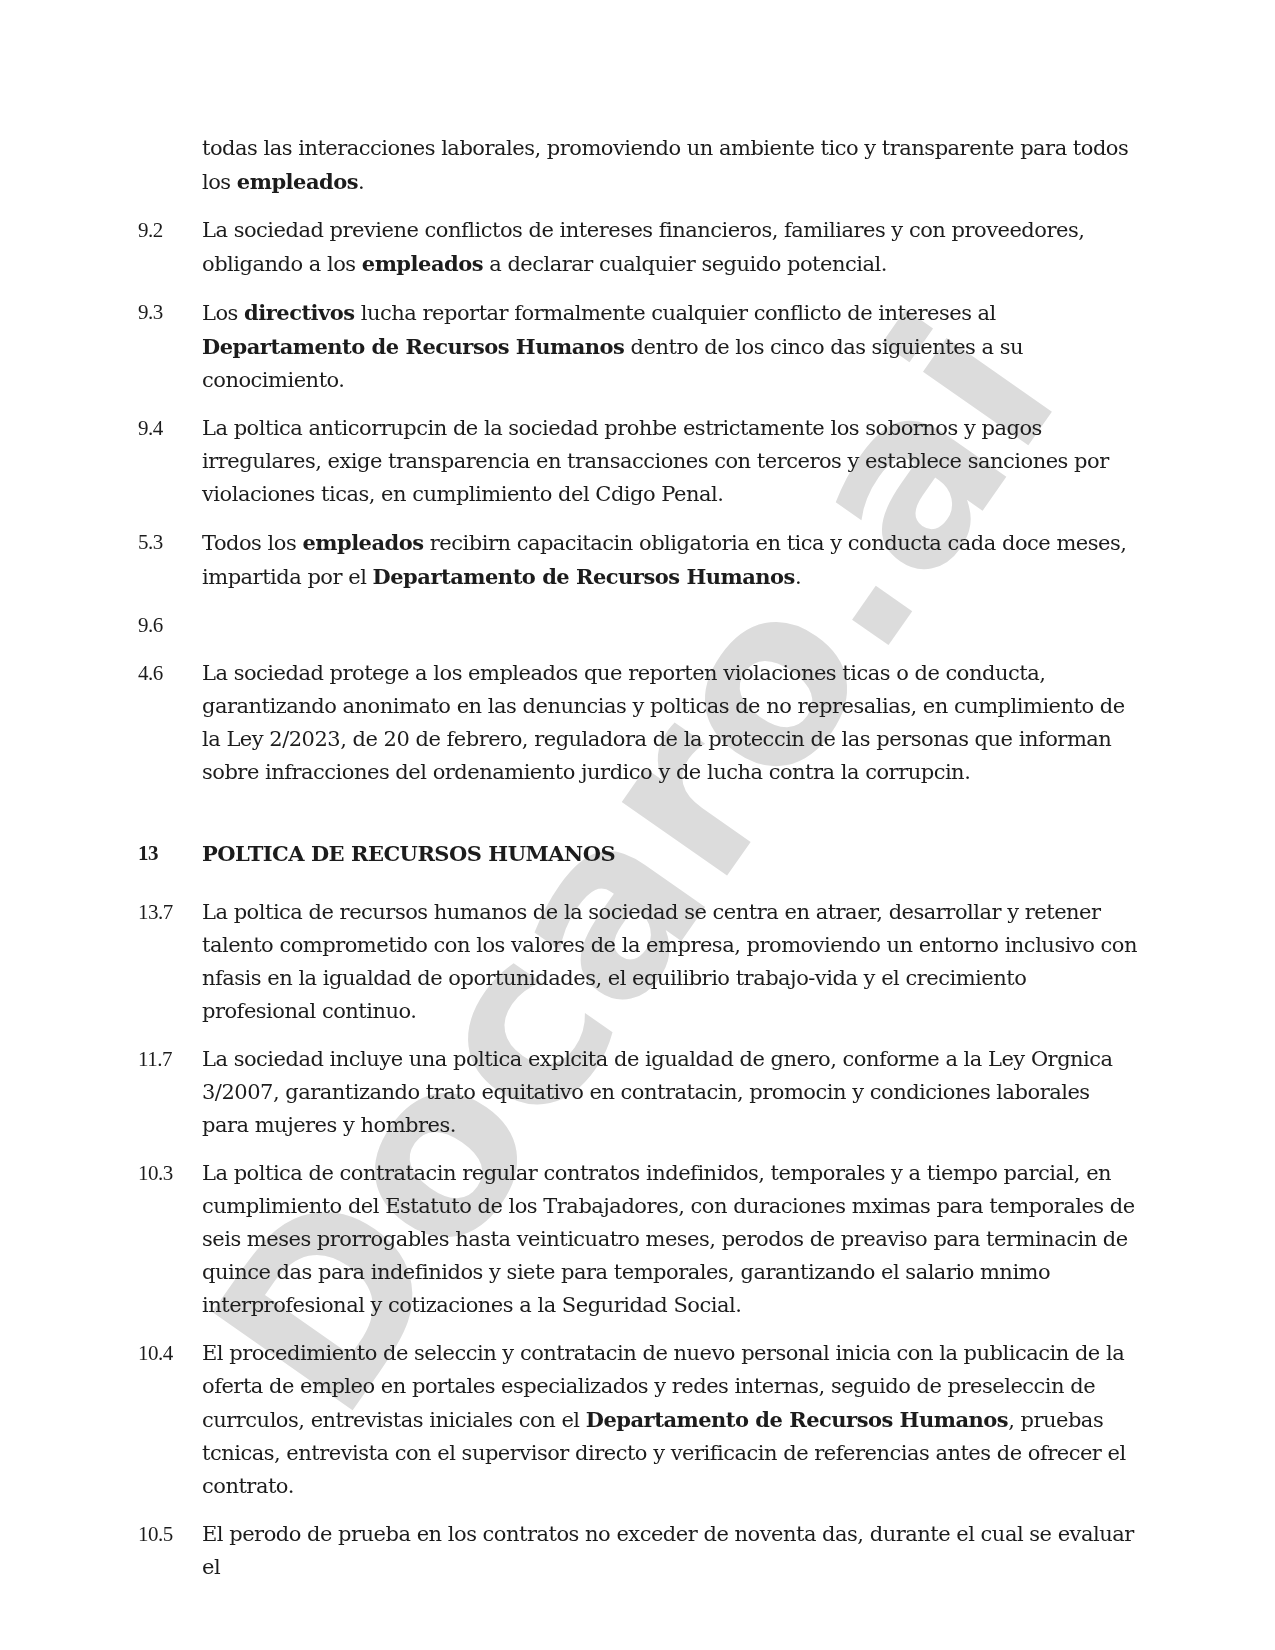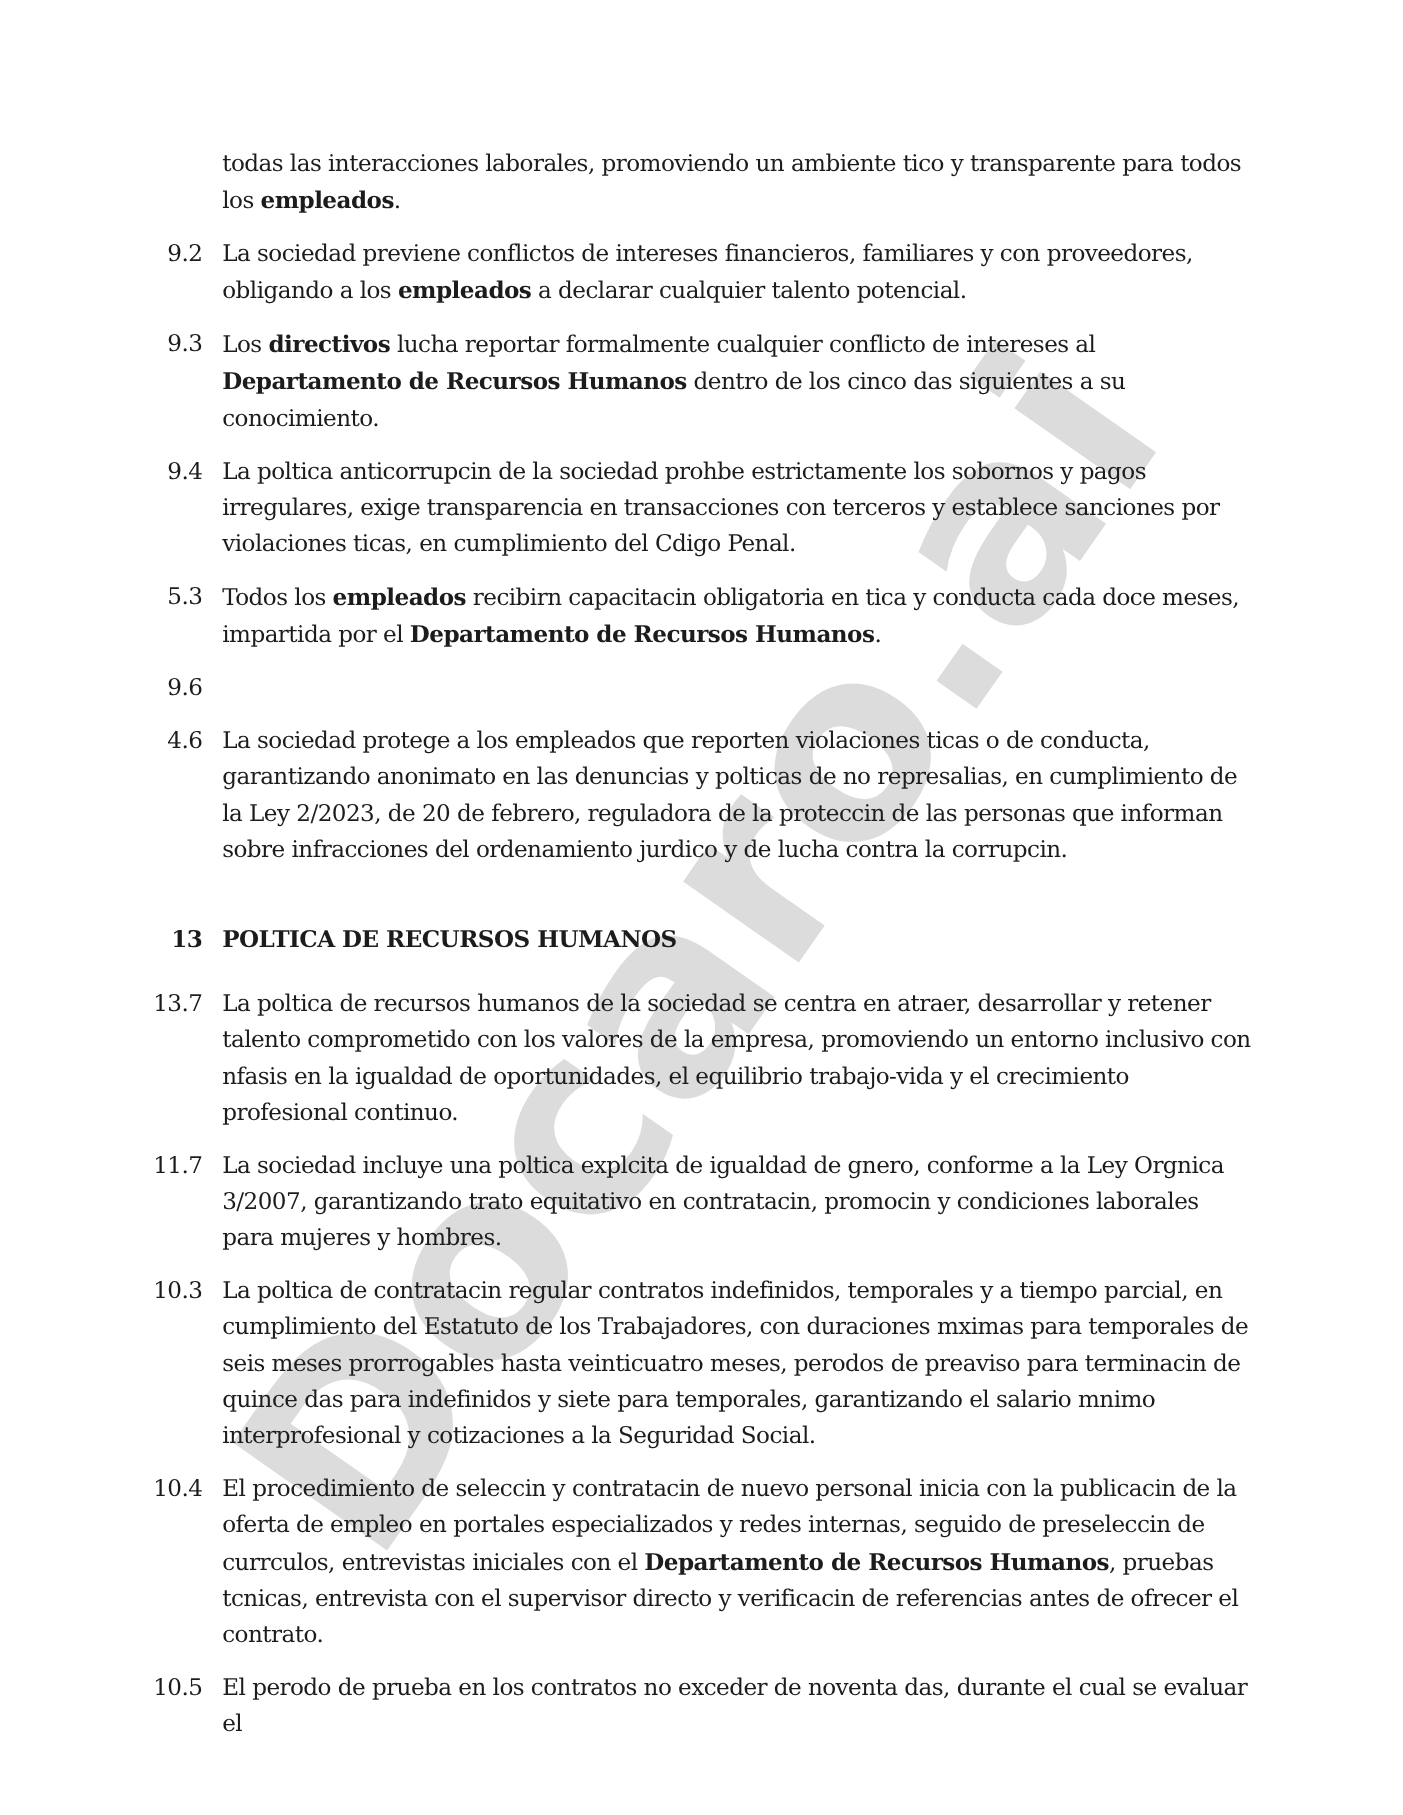--- a/index.html
+++ b/index.html
@@ -38,21 +38,21 @@
   .item {
     display: flex;
     padding-left: 138px;
     margin: 0 0 15px 0;
     font-size: 21px;
     line-height: 33px;
     letter-spacing: -0.5px;
   }
   .item .num {
     flex: 0 0 46px;
-    text-align: right;
+    font-family: Liberation Serif, serif;
   }
   .item .body {
     margin-left: 18px;
     width: 935px;
   }
   .item.heading {
     margin-top: 48px;
     margin-bottom: 26px;
     font-weight: bold;
   }
@@ -64,21 +64,21 @@
 <div class="page">
   <div class="watermark" style="color: rgb(220, 220, 220); font-size: 235px; left: 635px; top: 865px; transform: translate(-50%, -50%) rotate(-55deg);">Docaro.ai</div>
   <main class="content">
     <div id="doc-items">
         <div class="item">
           <div class="num"></div>
           <div class="body"><span>todas las interacciones laborales, promoviendo un ambiente tico y transparente para todos los </span><span class="b">empleados</span><span>.</span></div>
         </div>
         <div class="item">
           <div class="num">9.2</div>
-          <div class="body"><span>La sociedad previene conflictos de intereses financieros, familiares y con proveedores, obligando a los </span><span class="b">empleados</span><span> a declarar cualquier talento potencial.</span></div>
+          <div class="body"><span>La sociedad previene conflictos de intereses financieros, familiares y con proveedores, obligando a los </span><span class="b">empleados</span><span> a declarar cualquier seguido potencial.</span></div>
         </div>
         <div class="item">
           <div class="num">9.3</div>
           <div class="body"><span>Los </span><span class="b">directivos</span><span> lucha reportar formalmente cualquier conflicto de intereses al</span><br><span class="b">Departamento de Recursos Humanos</span><span> dentro de los cinco das siguientes a su conocimiento.</span></div>
         </div>
         <div class="item">
           <div class="num">9.4</div>
           <div class="body"><span>La poltica anticorrupcin de la sociedad prohbe estrictamente los sobornos y pagos irregulares, exige transparencia en transacciones con terceros y establece sanciones por violaciones ticas, en cumplimiento del Cdigo Penal.</span></div>
         </div>
         <div class="item">

